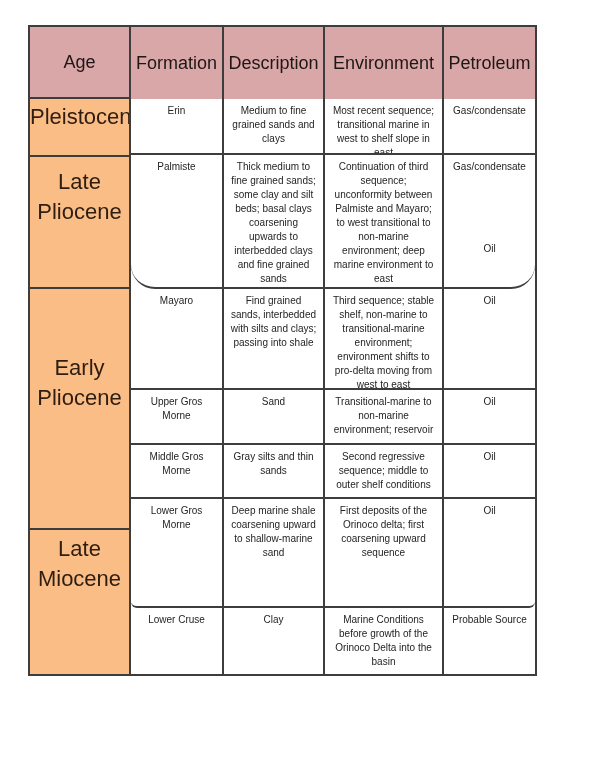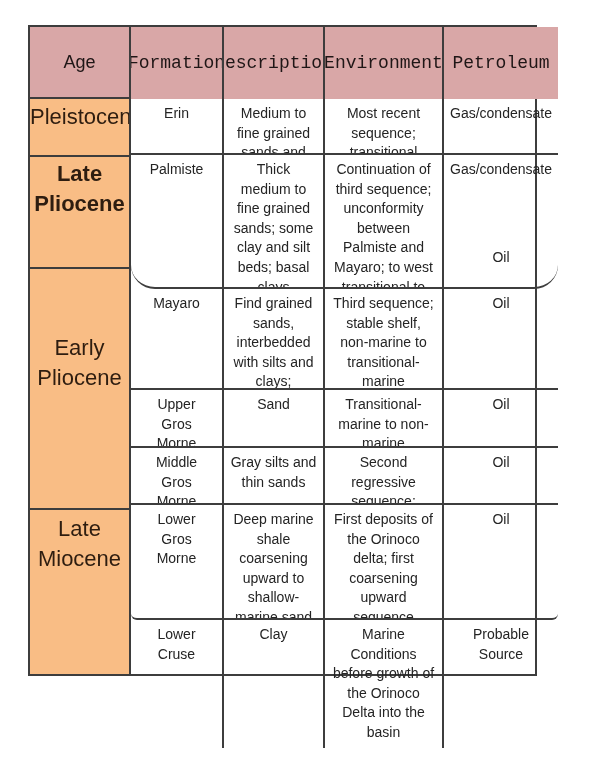--- a/index.html
+++ b/index.html
@@ -29,21 +29,21 @@
   .age-col .cell:last-child { border-bottom: none; }
   .age-cell {
     background: #f9bd85;
     color: #2e1d10;
     font-size: 22px;
     line-height: 1.35;
     text-align: center;
     overflow: hidden;
   }
   .age-pleistocene { height: 58px;  padding-top: 3px; }
-  .age-late-pliocene { height: 112px; padding-top: 2px; font-weight: bold; }
+  .age-late-pliocene { height: 132px; padding-top: 10px; }
   .age-early-pliocene { height: 241px; padding-top: 64px; }
   .age-late-miocene { flex: 1; padding-top: 4px; }
   
   .hdr {
     background: #d9a7a7;
     color: #1f1616;
     font-size: 18px;
     height: 72px;
     display: flex;
     align-items: center;
@@ -55,30 +55,30 @@
   
   .data-col { flex: 1; display: flex; flex-direction: column; }
   .row { display: flex; border-bottom: 2px solid #3d3d3d; }
   .row:last-child { border-bottom: none; }
   .row .cell { border-right: 2px solid #3d3d3d; overflow: hidden; }
   .row .cell:last-child { border-right: none; }
   .c-formation { width: 93px; }
   .c-description { width: 101px; }
   .c-environment { width: 119px; }
   .c-petroleum { flex: 1; }
-  .header-row { height: 72px; border-bottom: 2px solid #3d3d3d; font-family: Liberation Mono, monospace; }
+  .header-row { height: 72px; border-bottom: 2px solid #3d3d3d; }
   .r-erin { height: 56px; }
   .r-palmiste { height: 134px; border-radius: 24px; }
   .r-mayaro { height: 101px; }
   .r-upper-gros-morne { height: 58px; }
   .r-middle-gros-morne { height: 57px; }
   .r-lower-gros-morne { height: 115px; border-radius: 6px; }
   .r-lower-cruse { flex: 1; }
   .body-cell {
-    font-size: 14px;
+    font-size: 10px;
     line-height: 1.4;
     text-align: center;
     padding: 5px 6px;
     color: #242424;
   }
   .c-formation.body-cell { padding: 5px 14px; }
   .petro-stack { display: flex; flex-direction: column; align-items: center; }
   .petro-secondary { display: block; margin-top: 68px; }
   .petro-secondary:empty { display: none; }
 </style>

